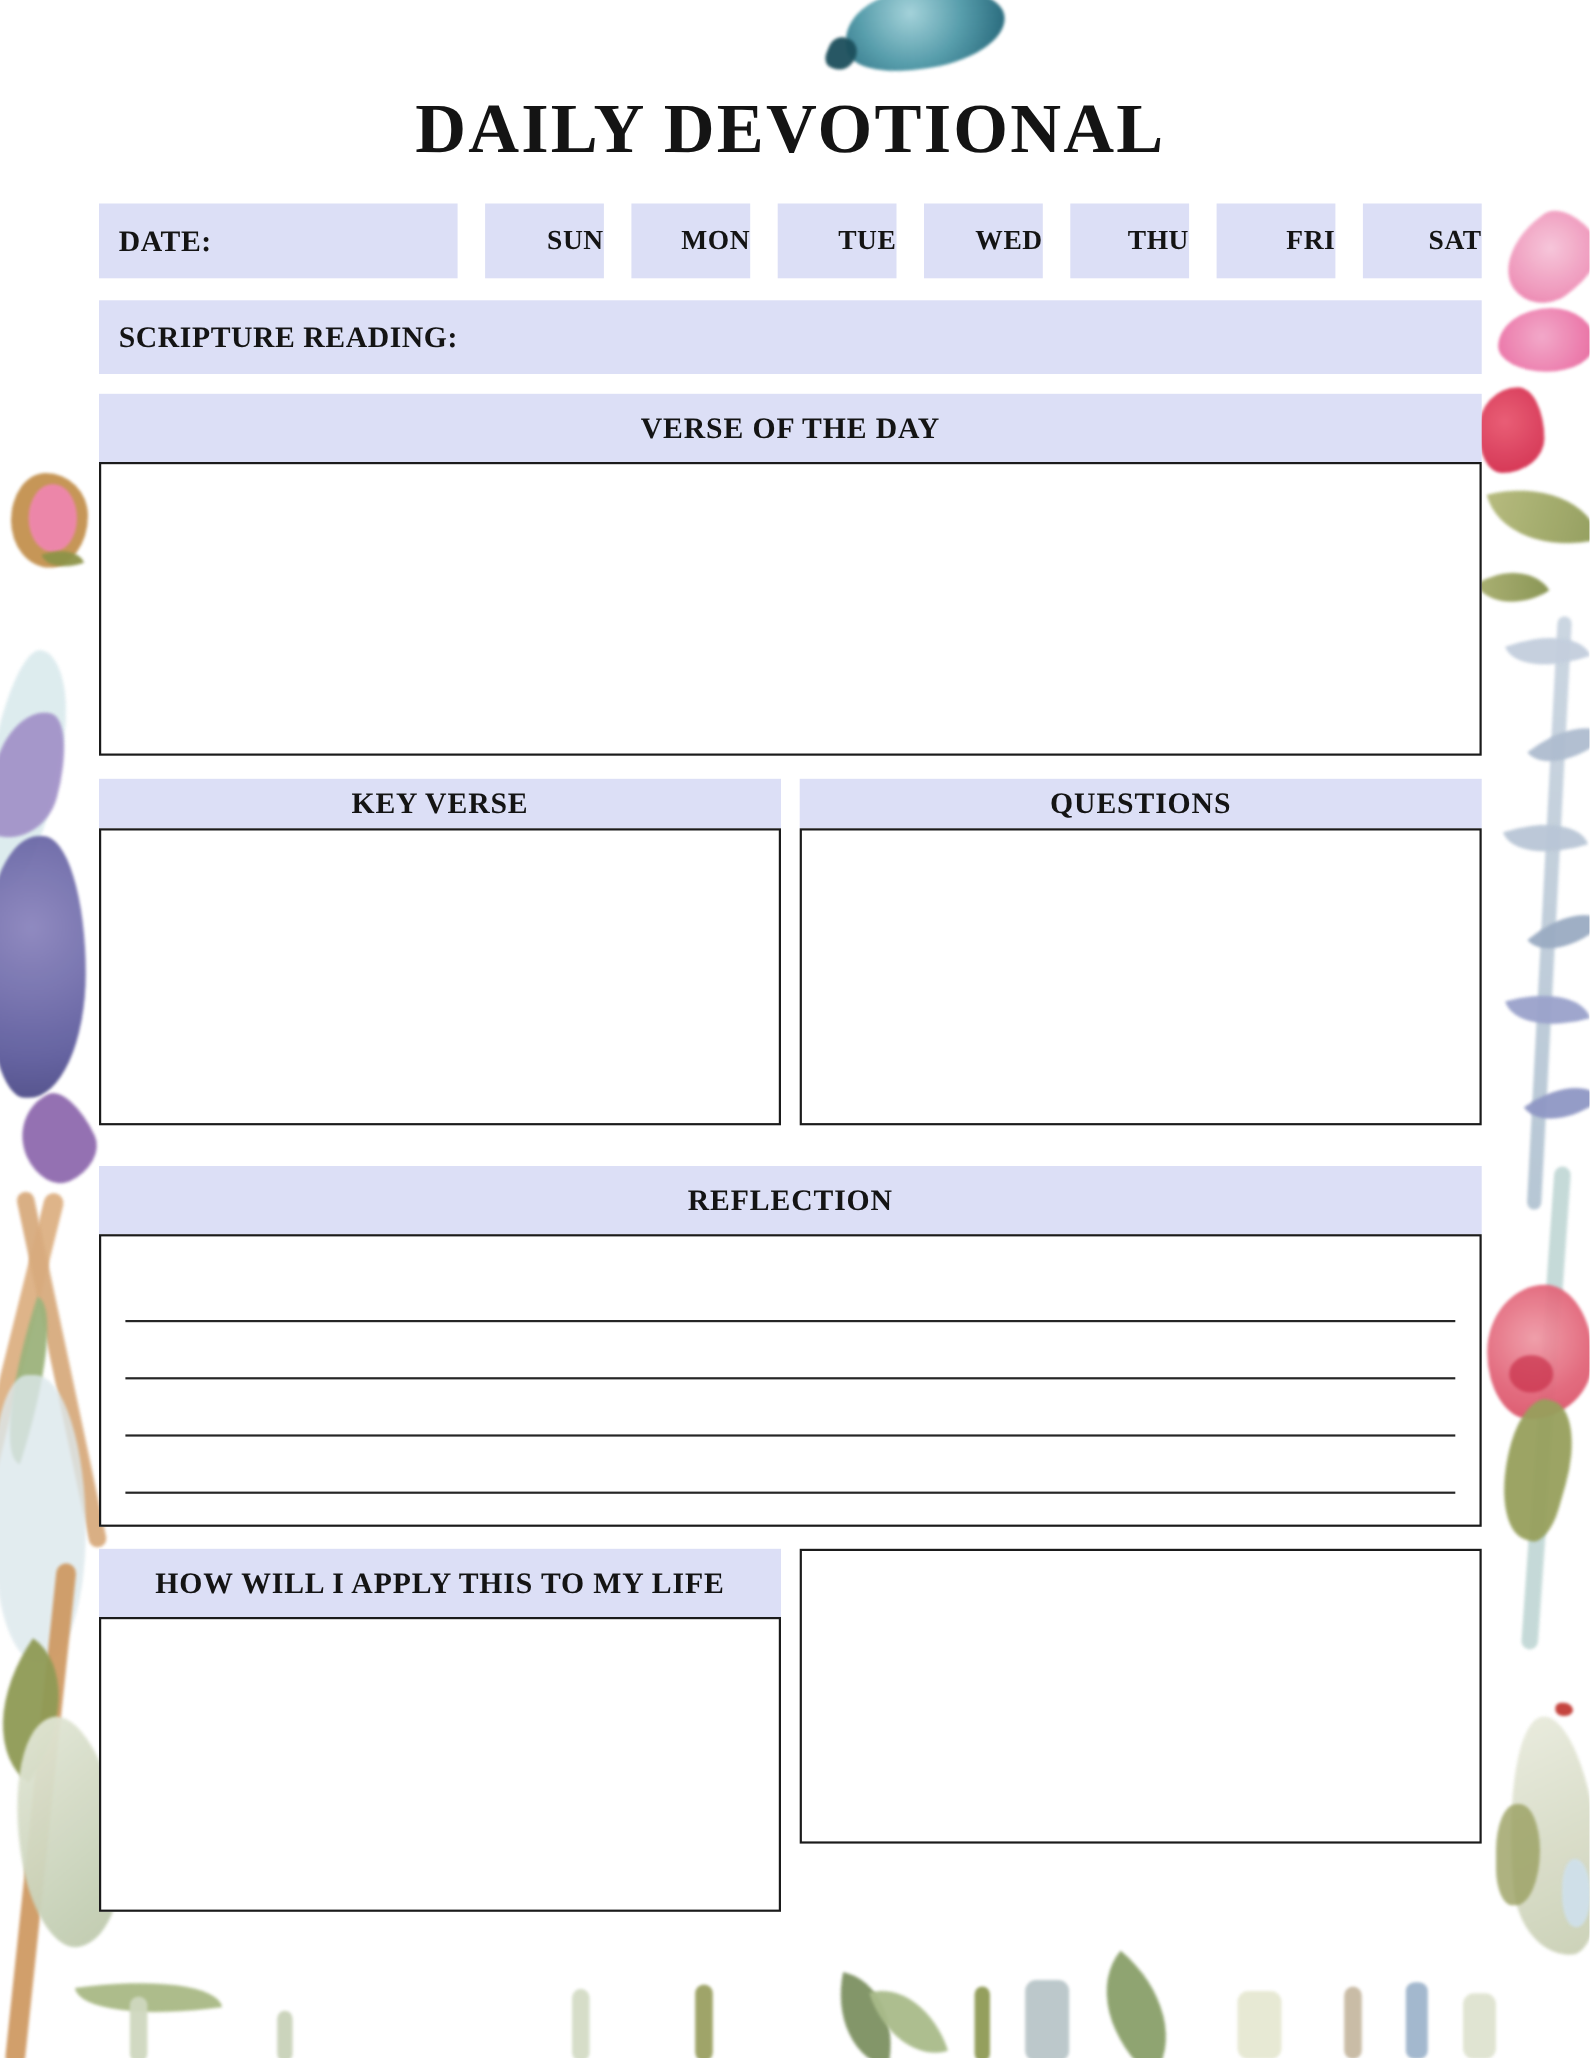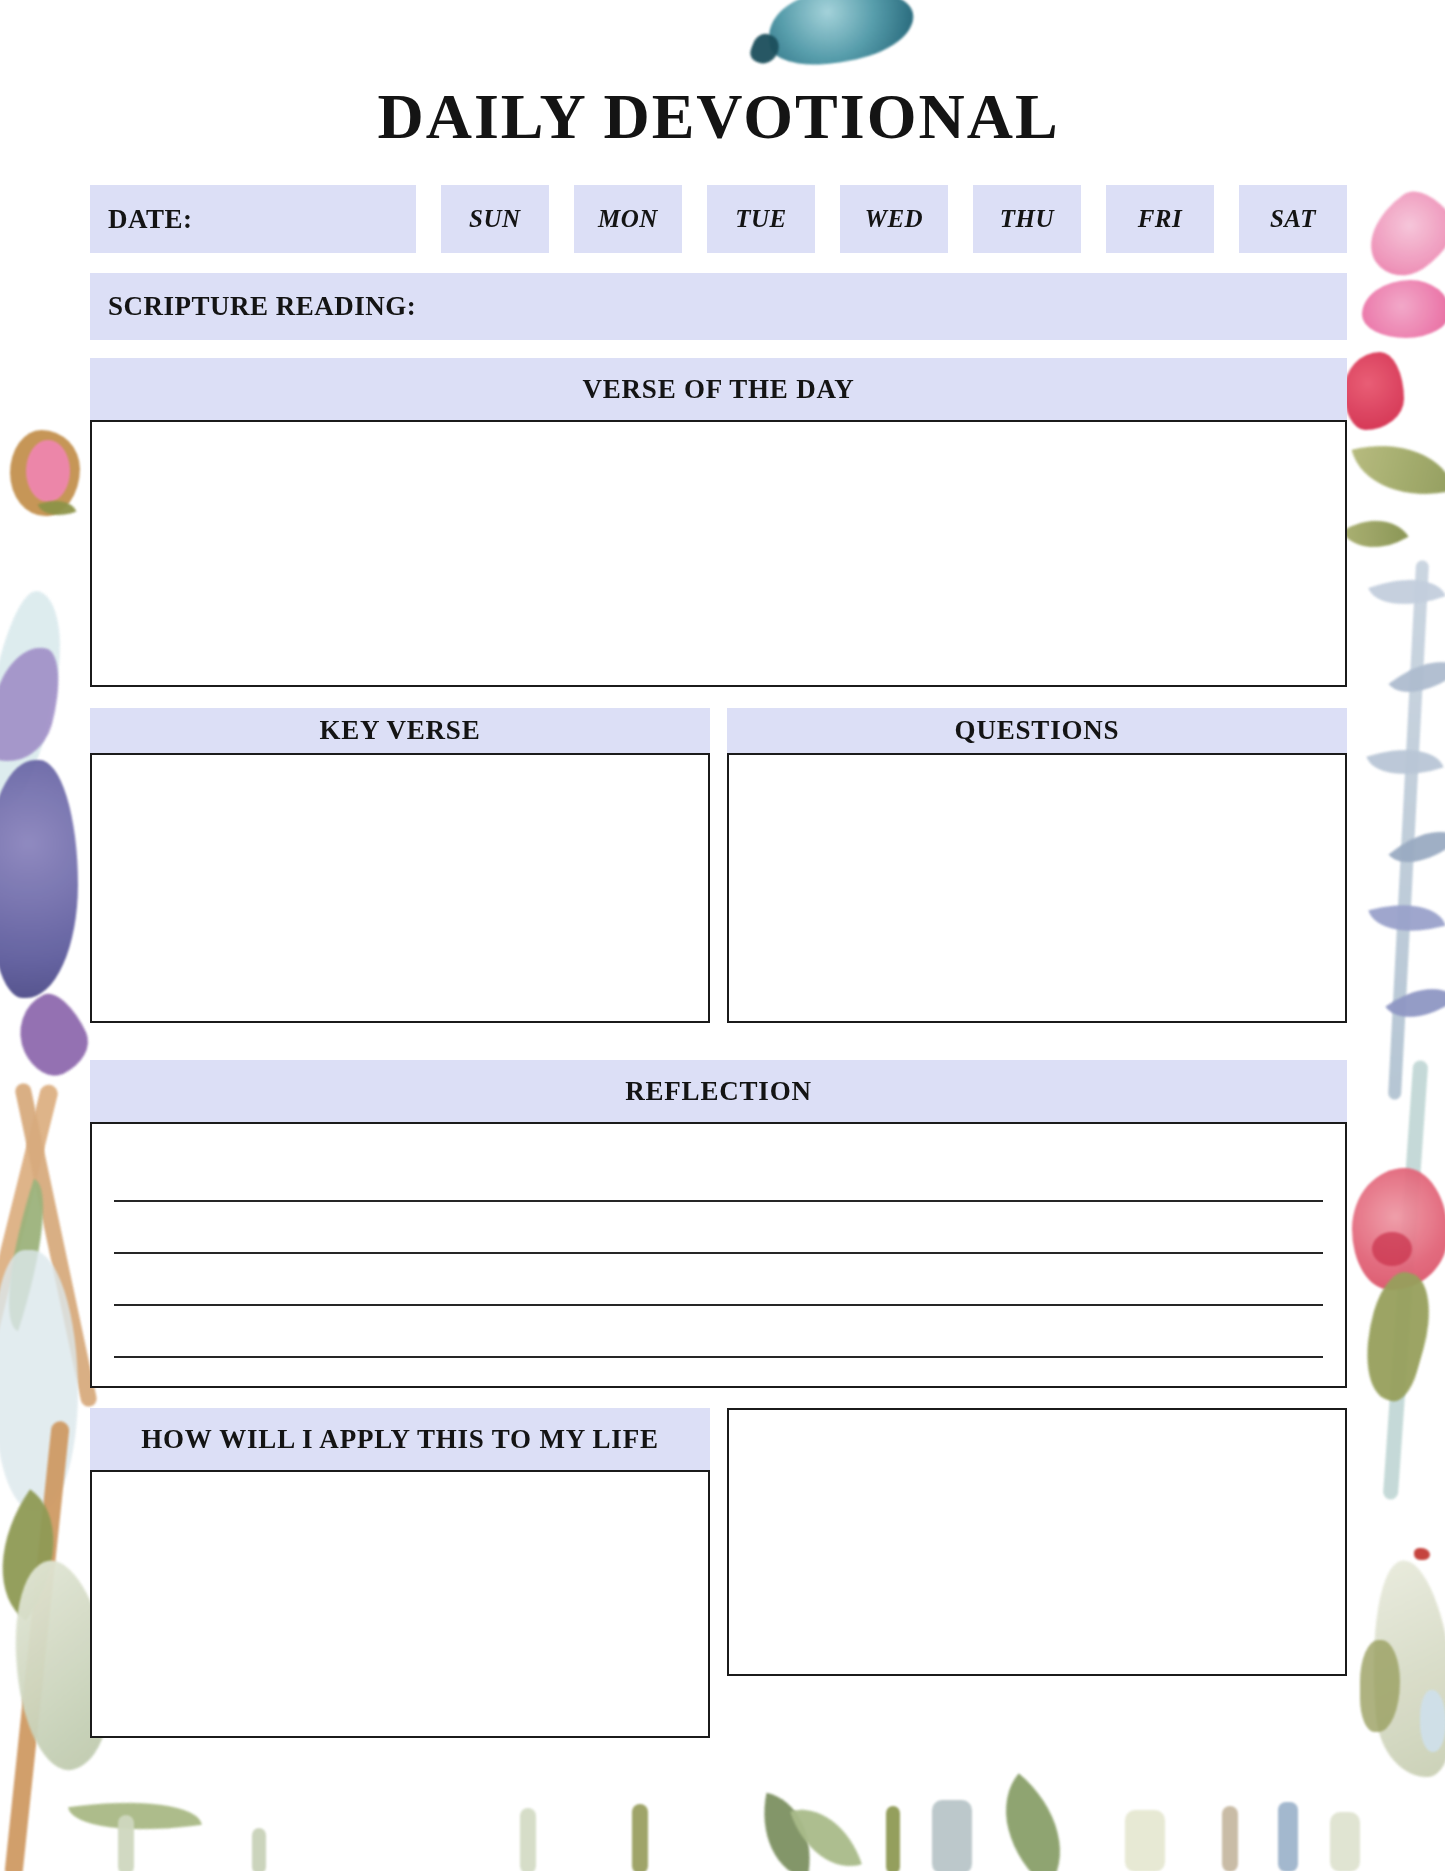--- a/index.html
+++ b/index.html
@@ -21,21 +21,21 @@
   .floral{position:absolute;inset:0;pointer-events:none;}
   
   .content{position:absolute;left:90px;top:0;width:1257px;height:1871px;}
   .page-title{
     position:absolute;top:80px;left:0;width:100%;text-align:center;
     font-size:64px;font-weight:700;letter-spacing:2px;color:var(--ink);
   }
   .lav{background:var(--accent);display:flex;align-items:center;font-weight:700;}
   .date-row{position:absolute;top:185px;left:0;width:100%;height:68px;display:flex;gap:25px;}
   .date-box{flex:2.85;font-size:27px;letter-spacing:.5px;padding-left:18px;}
-  .day-cell{flex:1;justify-content:center;font-size:25px;letter-spacing:.5px;font-style:italic;}
+  .day-cell{flex:1;justify-content:flex-end;font-size:25px;letter-spacing:.5px;}
   .scripture-bar{position:absolute;top:273px;left:0;width:100%;height:67px;font-size:27px;letter-spacing:.5px;}
   .scripture-bar .lbl{padding-left:18px;}
   .sec-header{height:62px;justify-content:center;font-size:27px;letter-spacing:.8px;}
   .verse-header{position:absolute;top:358px;left:0;width:100%;}
   .verse-box{position:absolute;top:420px;left:0;width:100%;height:267px;}
   .white-box{background:#fff;border:2px solid var(--line);box-sizing:border-box;}
   .two-col{position:absolute;left:0;width:100%;display:flex;gap:17px;}
   .two-col .col{flex:1;display:flex;flex-direction:column;}
   .row-keyverse{top:708px;}
   .row-keyverse .sec-header{height:45px;}

